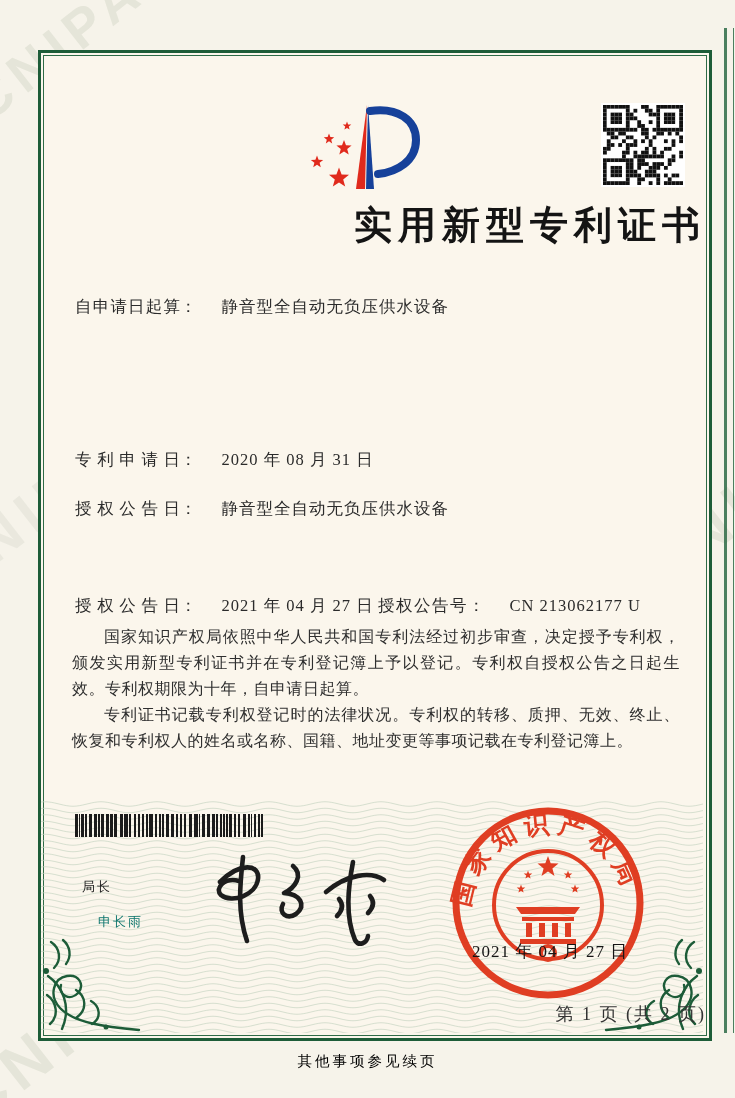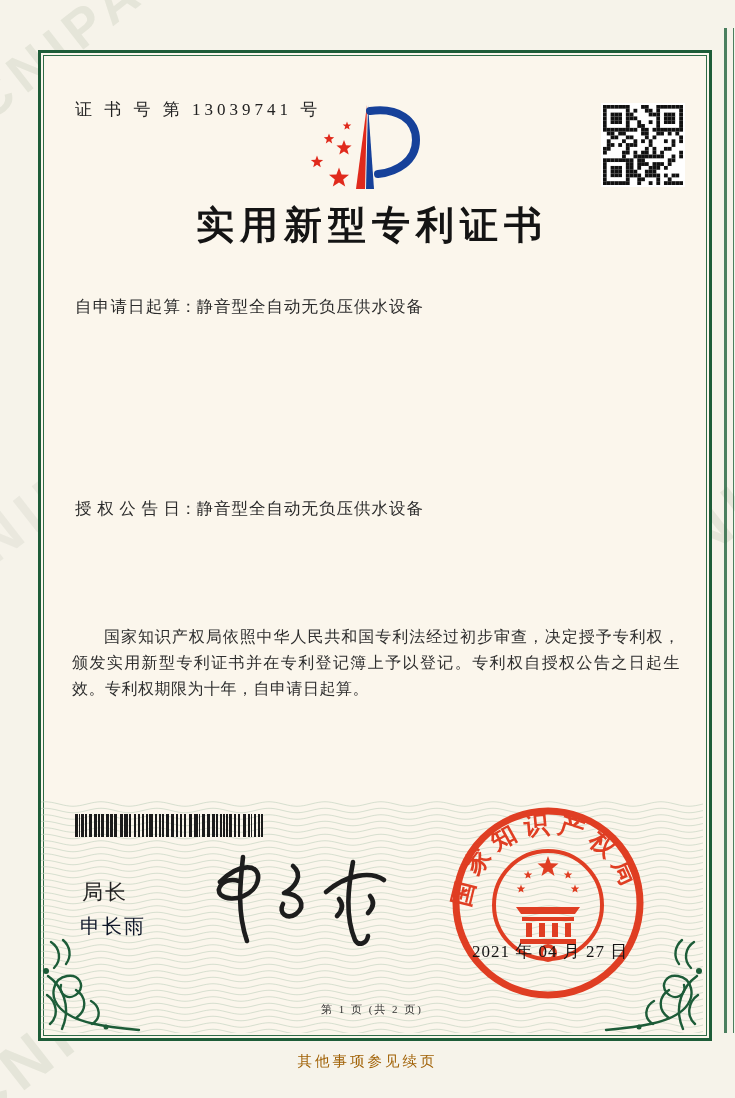--- a/index.html
+++ b/index.html
@@ -12,44 +12,44 @@
          border:3px solid #1d5c38;background:#fbf6ec;}
   #frame-inner{position:absolute;left:2px;top:2px;right:2px;bottom:2px;
                border:1px solid #2e6b47;}
   #edge-line{position:absolute;left:724px;top:28px;height:1005px;width:6px;
              border-left:3px solid #2e6b47;border-right:1px solid #2e6b47;opacity:.85;}
   #band{position:absolute;left:41px;top:800px;width:662px;height:233px;overflow:hidden;}
   .flourish{position:absolute;width:105px;height:112px;}
   #cert-no{position:absolute;left:75px;top:98px;font-size:17px;letter-spacing:4px;color:#222;}
   #logo{position:absolute;left:292px;top:102px;}
   #qr{position:absolute;left:601px;top:103px;background:#fff;padding:2px;}
-  #title{position:absolute;left:38px;top:200px;width:668px;text-align:center;
+  #title{position:absolute;left:38px;top:200px;width:668px;text-align:right;
          font-size:38px;font-weight:bold;letter-spacing:6px;color:#141414;}
   .field-row{position:absolute;left:75px;font-size:16.5px;color:#2b2b2b;white-space:nowrap;}
   .flabel{display:inline-block;width:105px;text-align:justify;text-align-last:justify;}
-  .fvalue{letter-spacing:1px;}
+  .fvalue{letter-spacing:1px;margin-left:25px;}
   .second-pair{position:absolute;left:303px;top:0;}
   .slabel{letter-spacing:1.5px;}
   #body-text{position:absolute;left:72px;top:624px;width:608px;font-size:16px;
              line-height:26px;color:#2f2f2f;text-align:justify;letter-spacing:.5px;}
   #body-text p{margin:0;text-indent:2em;}
   #barcode{position:absolute;left:75px;top:814px;height:23px;display:flex;align-items:stretch;}
   #barcode div{height:100%;}
   .bar{background:#1b1b1b;}
   .gap{background:transparent;}
-  #director-title{position:absolute;left:82px;top:878px;font-size:21px;color:#222;letter-spacing:2px;}
-  #director-name{position:absolute;left:80px;top:913px;font-size:20px;color:#0f172a;letter-spacing:2px;}
+  #director-title{position:absolute;left:82px;top:878px;font-size:13px;color:#222;letter-spacing:2px;}
+  #director-name{position:absolute;left:98px;top:913px;font-size:13px;color:#0f766e;letter-spacing:2px;}
   #signature{position:absolute;left:190px;top:850px;}
   #seal{position:absolute;left:446px;top:801px;opacity:.95;}
   #seal-date{position:absolute;left:448px;top:940px;width:204px;text-align:center;
              font-size:17px;color:#141414;letter-spacing:1px;z-index:6;}
-  #page-indicator{position:absolute;left:38px;top:1002px;width:668px;text-align:center;
-                  font-size:11px;color:#333;letter-spacing:2px;}
+  #page-indicator{position:absolute;left:38px;top:1002px;width:668px;text-align:right;
+                  font-size:18px;color:#333;letter-spacing:2px;}
   #continuation{position:absolute;left:0;top:1052px;width:735px;text-align:center;
-                font-size:14.5px;color:#a16207;letter-spacing:3px;}
+                font-size:14.5px;color:#000000;letter-spacing:3px;}
 </style>
 </head>
 <body>
 
 <div id="page">
 
   <div class="wm" style="left:-45px;top:15px;font-size:54px;">CNIPA</div>
   <div class="wm" style="left:452px;top:330px;">CNIPA</div>
   <div class="wm" style="left:620px;top:470px;">CNIPA</div>
   <div class="wm" style="left:-60px;top:1000px;">CNIPA</div>
@@ -114,21 +114,20 @@
     <g fill="none" stroke="#1d5c38" stroke-width="2.4" stroke-linecap="round">
       <path d="M103,104 C70,101 38,97 24,82 C12,69 18,52 31,50 C43,48 49,59 42,67 C35,75 22,70 25,59"></path>
       <path d="M26,103 C36,80 26,60 12,50 M14,98 C23,90 21,76 11,69"></path>
       <path d="M40,92 C52,84 50,70 40,64 M56,98 C66,92 64,80 55,75"></path>
       <path d="M18,42 C26,34 24,22 15,16 M30,38 C36,30 34,20 27,14"></path>
     </g>
     <circle cx="10" cy="45" r="3" fill="#1d5c38"></circle>
     <circle cx="70" cy="101" r="2.5" fill="#1d5c38"></circle>
   </svg>
 
-  <div id="cert-no">证 书 号 第 13039741 号</div>
 
   <svg id="logo" width="160" height="90" viewBox="0 0 160 90" xmlns="http://www.w3.org/2000/svg">
     <g id="logo-stars">
         <polygon points="55.0,19.5 56.1,22.5 59.3,22.6 56.8,24.6 57.6,27.6 55.0,25.9 52.4,27.6 53.2,24.6 50.7,22.6 53.9,22.5" fill="#e02a1c"></polygon>
         <polygon points="37.0,31.5 38.4,35.1 42.2,35.3 39.2,37.7 40.2,41.4 37.0,39.3 33.8,41.4 34.8,37.7 31.8,35.3 35.6,35.1" fill="#e02a1c"></polygon>
         <polygon points="52.0,38.0 54.0,43.3 59.6,43.5 55.2,47.0 56.7,52.5 52.0,49.4 47.3,52.5 48.8,47.0 44.4,43.5 50.0,43.3" fill="#e02a1c"></polygon>
         <polygon points="25.0,53.5 26.6,57.8 31.2,58.0 27.6,60.8 28.8,65.3 25.0,62.7 21.2,65.3 22.4,60.8 18.8,58.0 23.4,57.8" fill="#e02a1c"></polygon>
         <polygon points="47.0,65.5 49.6,72.4 57.0,72.8 51.2,77.4 53.2,84.5 47.0,80.4 40.8,84.5 42.8,77.4 37.0,72.8 44.4,72.4" fill="#e02a1c"></polygon>
       </g>
     <polygon points="75,3 64,87 73,87" fill="#e02a1c"></polygon>
@@ -410,26 +409,36 @@
       <rect x="4" y="20" width="1" height="1" fill="#111"></rect>
       <rect x="5" y="20" width="1" height="1" fill="#111"></rect>
       <rect x="6" y="20" width="1" height="1" fill="#111"></rect>
     </svg>
 
   <div id="title">实用新型专利证书</div>
 
   <div class="field-row" style="top:296px;">
     <span class="flabel">自申请日起算</span><span>：</span><span class="fvalue">静音型全自动无负压供水设备</span>
   </div>
+  <div class="field-row" style="top:449px;">
+    <span class="flabel">专利申请日</span><span>：</span><span class="fvalue">2020 年 08 月 31 日</span>
+  </div>
   <div class="field-row" style="top:498px;">
     <span class="flabel">授权公告日</span><span>：</span><span class="fvalue">静音型全自动无负压供水设备</span>
   </div>
+  <div class="field-row" style="top:595px;">
+    <span class="flabel">授权公告日</span><span>：</span><span class="fvalue">2021 年 04 月 27 日</span>
+    <span class="second-pair">
+      <span class="slabel">授权公告号</span><span>：</span><span class="fvalue">CN 213062177 U</span>
+    </span>
+  </div>
 
   <div id="body-text">
     <p>国家知识产权局依照中华人民共和国专利法经过初步审查，决定授予专利权，颁发实用新型专利证书并在专利登记簿上予以登记。专利权自授权公告之日起生效。专利权期限为十年，自申请日起算。</p>
+    <p>专利证书记载专利权登记时的法律状况。专利权的转移、质押、无效、终止、恢复和专利权人的姓名或名称、国籍、地址变更等事项记载在专利登记簿上。</p>
   </div>
 
   <div id="barcode">
       <div class="bar" style="width: 2.5px;"></div>
       <div class="gap" style="width: 1.2px;"></div>
       <div class="bar" style="width: 1.5px;"></div>
       <div class="gap" style="width: 1.2px;"></div>
       <div class="bar" style="width: 2.5px;"></div>
       <div class="gap" style="width: 1.2px;"></div>
       <div class="bar" style="width: 1.5px;"></div>

